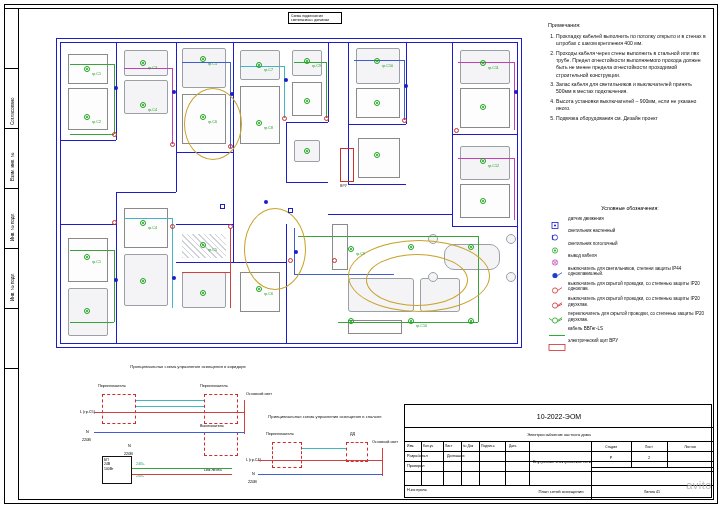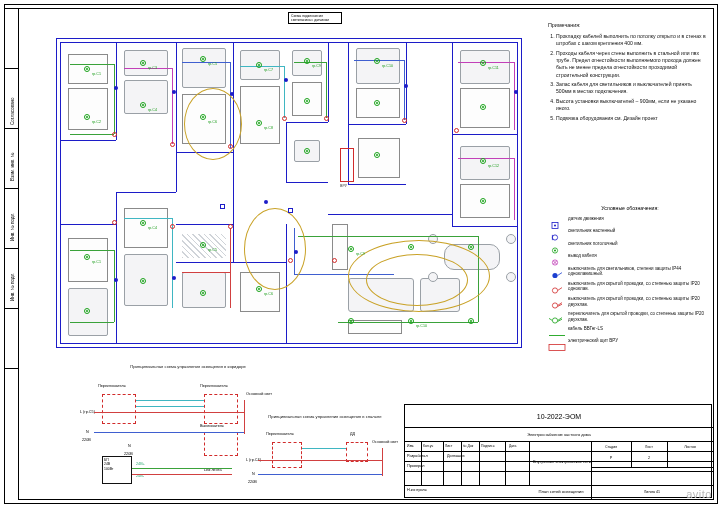--- a/index.html
+++ b/index.html
@@ -68,21 +68,21 @@
   .lbl{position:absolute;font-size:3.8px;white-space:nowrap;}
 
   
   .tb{position:absolute;left:404px;top:404px;width:308px;height:94px;border:1px solid #000;box-sizing:border-box;font-size:4.4px;}
   .tb .l{position:absolute;background:#000;}
   .tb .lh{height:1px;}
   .tb .lv{width:1px;}
   .tb span{position:absolute;white-space:nowrap;color:#000;}
   .tb .ctr{text-align:center;}
 
-  .wm{position:absolute;right:8px;bottom:6px;font-size:11px;color:#b9b9b9;letter-spacing:.5px;margin-left:36px;}
+  .wm{position:absolute;right:8px;bottom:15px;font-size:11px;color:#b9b9b9;letter-spacing:.5px;margin-left:36px;}
 </style>
 </head>
 <body>
 
 <div id="page">
 
   <div class="frame-outer"></div>
   <div class="frame-inner"></div>
 
   <div class="side-col">

